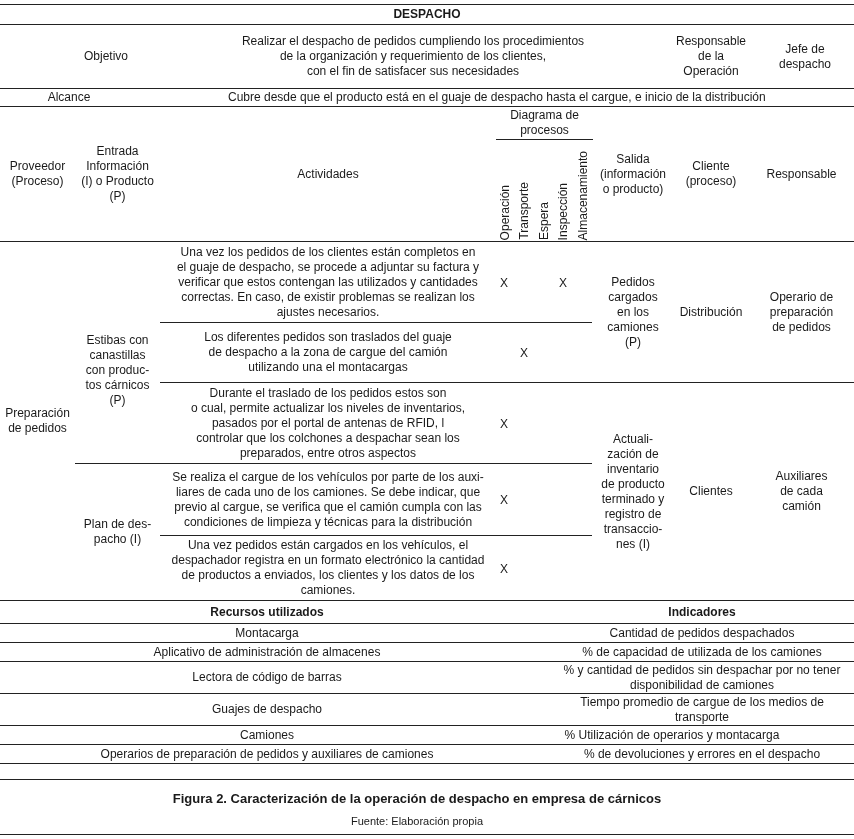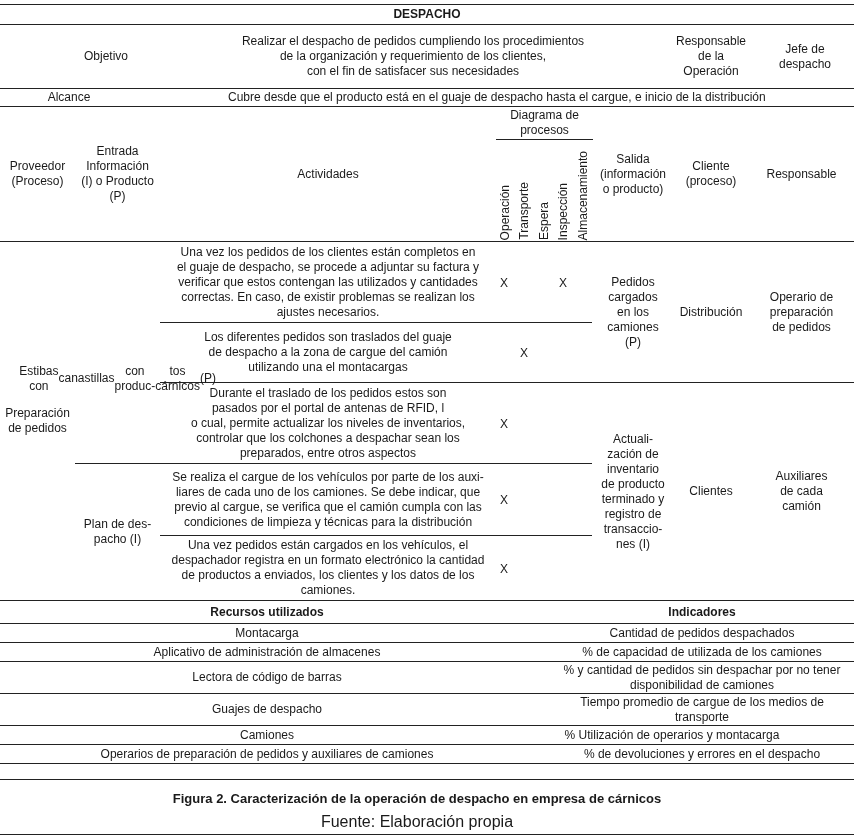--- a/index.html
+++ b/index.html
@@ -91,21 +91,21 @@
   <span>Cliente</span>
   <span>(proceso)</span>
 </div>
 <div class="c" style="left:749px;top:107px;width:105px;height:134px;">Responsable</div>
 
 <div class="c" style="left:0;top:242px;width:75px;height:358px;flex-direction:column;">
   <span>Preparación</span>
   <span>de pedidos</span>
 </div>
 
-<div class="c" style="left:75px;top:238px;width:85px;height:221px;flex-direction:row;padding-top:60px;box-sizing:border-box;">
+<div class="c" style="left:75px;top:230px;width:85px;height:221px;flex-direction:column;padding-top:60px;box-sizing:border-box;">
   <span>Estibas con</span>
   <span>canastillas</span>
   <span>con produc-</span>
   <span>tos cárnicos</span>
   <span>(P)</span>
 </div>
 
 <div class="c" style="left:160px;top:242px;width:336px;height:80px;flex-direction:column;">
   <span>Una vez los pedidos de los clientes están completos en</span>
   <span>el guaje de despacho, se procede a adjuntar su factura y</span>
@@ -132,22 +132,22 @@
 </div>
 <div class="c" style="left:673px;top:242px;width:76px;height:140px;">Distribución</div>
 <div class="c" style="left:749px;top:242px;width:105px;height:140px;flex-direction:column;">
   <span>Operario de</span>
   <span>preparación</span>
   <span>de pedidos</span>
 </div>
 
 <div class="c" style="left:160px;top:383px;width:336px;height:80px;flex-direction:column;">
   <span>Durante el traslado de los pedidos estos son</span>
+  <span>o cual, permite actualizar los niveles de inventarios,</span>
   <span>pasados por el portal de antenas de RFID, l</span>
-  <span>o cual, permite actualizar los niveles de inventarios,</span>
   <span>controlar que los colchones a despachar sean los</span>
   <span>preparados, entre otros aspectos</span>
 </div>
 <span class="x" style="left:500px;top:417px;">X</span>
 
 <div class="c" style="left:75px;top:464px;width:85px;height:136px;flex-direction:column;">
   <span>Plan de des-</span>
   <span>pacho (I)</span>
 </div>
 
@@ -209,13 +209,13 @@
   <span>transporte</span>
 </div>
 <div class="c" style="left:520px;top:726px;width:304px;height:18px;flex-direction:column;">
   <span>% Utilización de operarios y montacarga</span>
 </div>
 <div class="c" style="left:550px;top:745px;width:304px;height:18px;flex-direction:column;">
   <span>% de devoluciones y errores en el despacho</span>
 </div>
 
 <div class="c bold" style="left:0;top:788px;width:834px;height:20px;font-size:13px;">Figura 2. Caracterización de la operación de despacho en empresa de cárnicos</div>
-<div class="c" style="left:0;top:812px;width:834px;height:18px;font-size:16px;">Fuente: Elaboración propia</div>
+<div class="c" style="left:0;top:812px;width:834px;height:18px;font-size:11px;">Fuente: Elaboración propia</div>
 
 </body></html>

